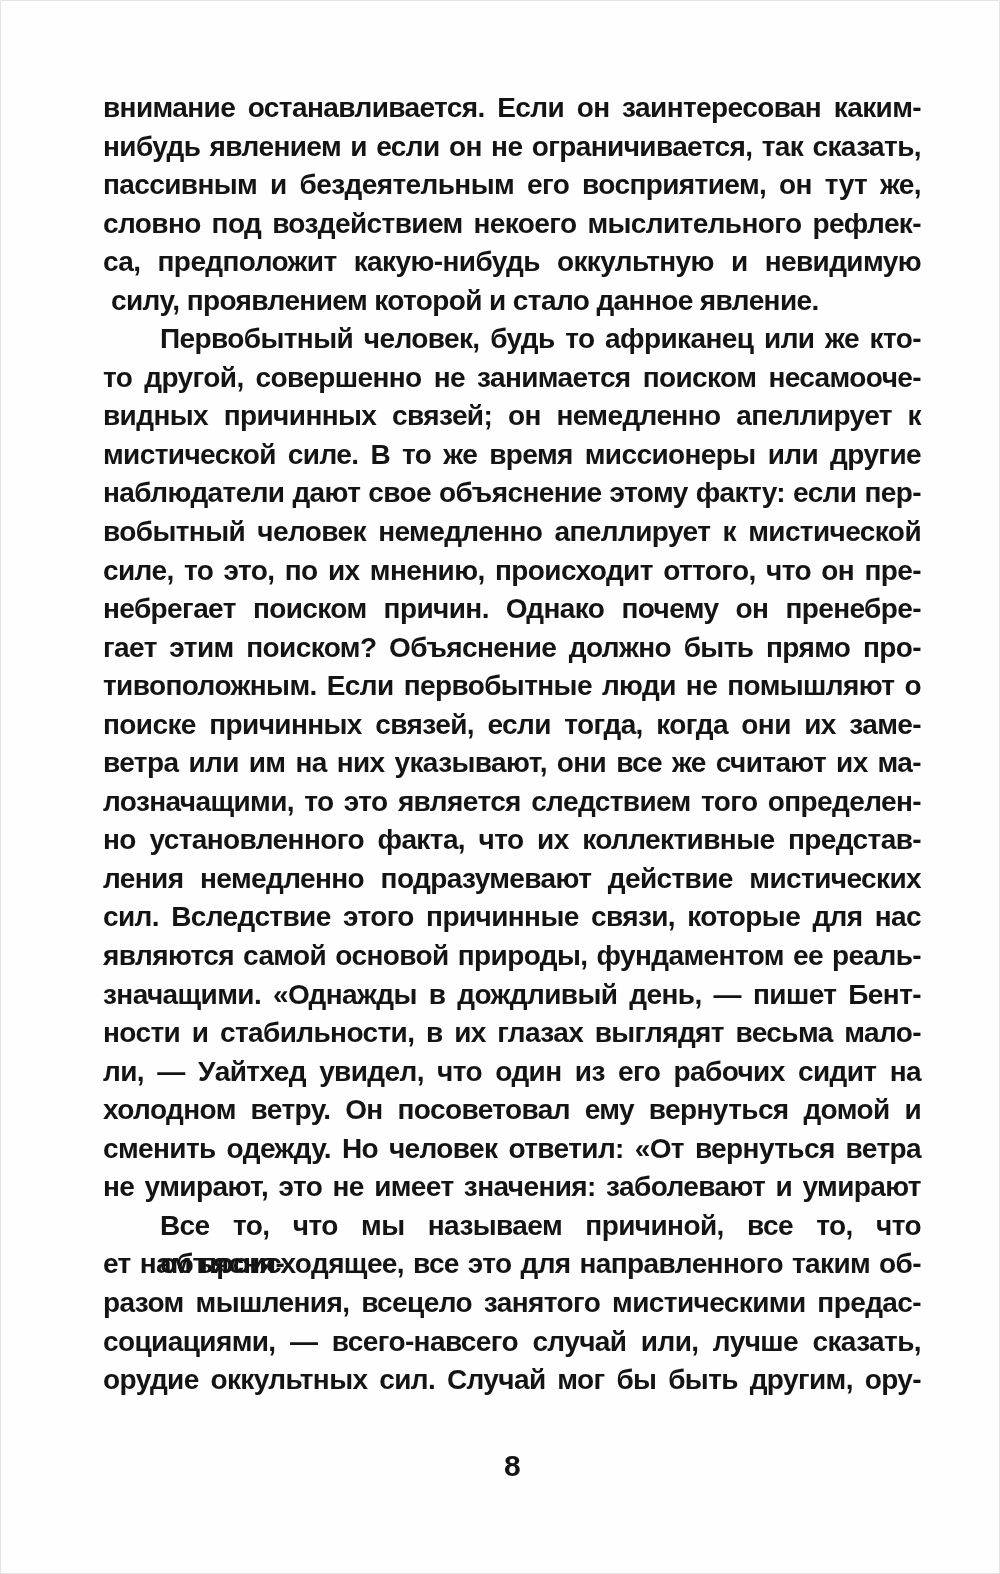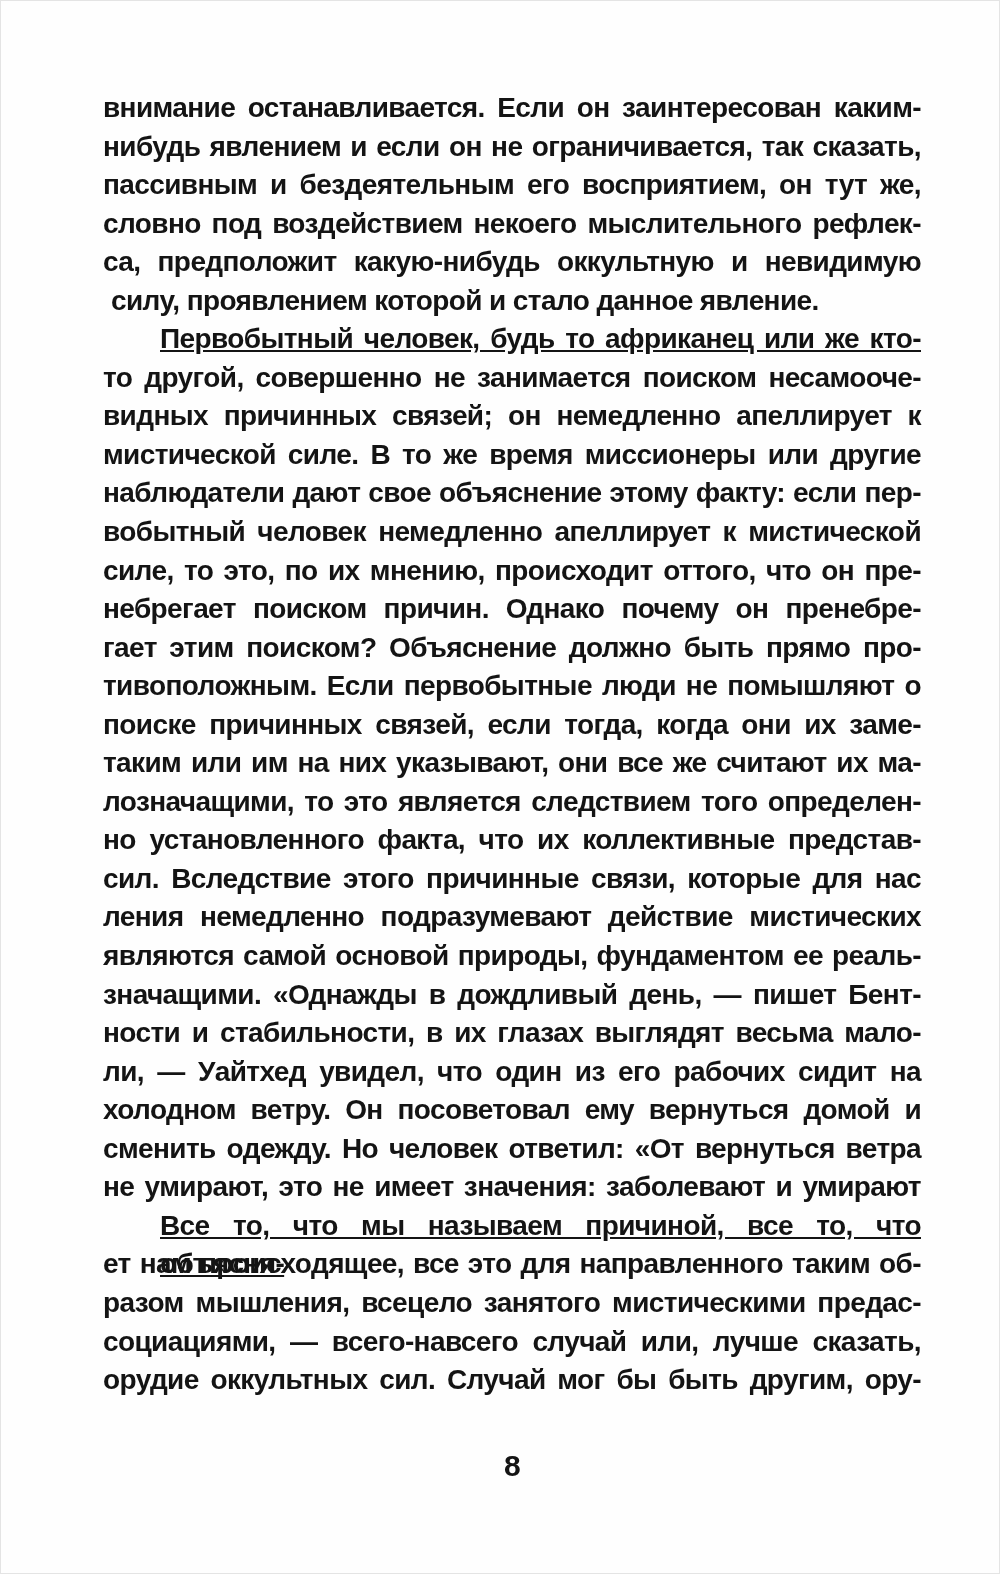--- a/index.html
+++ b/index.html
@@ -31,21 +31,20 @@
     font-size: 28px;
     font-weight: 700;
     letter-spacing: -0.6px;
     text-align: justify;
     text-align-last: justify;
     white-space: normal;
     overflow: visible;
   }
   .line.indent {
     padding-left: 57px;
-    text-decoration: underline;
   }
   .line.para-end {
     text-align-last: left;
     margin-left: 8px;
   }
   .page-number {
     position: absolute;
     left: 102px;
     top: 1448px;
     width: 818px;
@@ -70,25 +69,25 @@
     <div class="line">то другой, совершенно не занимается поиском несамооче-</div>
     <div class="line">видных причинных связей; он немедленно апеллирует к</div>
     <div class="line">мистической силе. В то же время миссионеры или другие</div>
     <div class="line">наблюдатели дают свое объяснение этому факту: если пер-</div>
     <div class="line">вобытный человек немедленно апеллирует к мистической</div>
     <div class="line">силе, то это, по их мнению, происходит оттого, что он пре-</div>
     <div class="line">небрегает поиском причин. Однако почему он пренебре-</div>
     <div class="line">гает этим поиском? Объяснение должно быть прямо про-</div>
     <div class="line">тивоположным. Если первобытные люди не помышляют о</div>
     <div class="line">поиске причинных связей, если тогда, когда они их заме-</div>
-    <div class="line">таким или им на них указывают, они все же считают их ма-</div>
+    <div class="line">ветра или им на них указывают, они все же считают их ма-</div>
     <div class="line">лозначащими, то это является следствием того определен-</div>
     <div class="line">но установленного факта, что их коллективные представ-</div>
+    <div class="line">ления немедленно подразумевают действие мистических</div>
     <div class="line">сил. Вследствие этого причинные связи, которые для нас</div>
-    <div class="line">ления немедленно подразумевают действие мистических</div>
     <div class="line">являются самой основой природы, фундаментом ее реаль-</div>
     <div class="line">значащими. «Однажды в дождливый день, — пишет Бент-</div>
     <div class="line">ности и стабильности, в их глазах выглядят весьма мало-</div>
     <div class="line">ли, — Уайтхед увидел, что один из его рабочих сидит на</div>
     <div class="line">холодном ветру. Он посоветовал ему вернуться домой и</div>
     <div class="line">сменить одежду. Но человек ответил: «От вернуться ветра</div>
     <div class="line">не умирают, это не имеет значения: заболевают и умирают</div>
     <div class="line indent">Все то, что мы называем причиной, все то, что объясня-</div>
     <div class="line">ет нам происходящее, все это для направленного таким об-</div>
     <div class="line">разом мышления, всецело занятого мистическими предас-</div>

